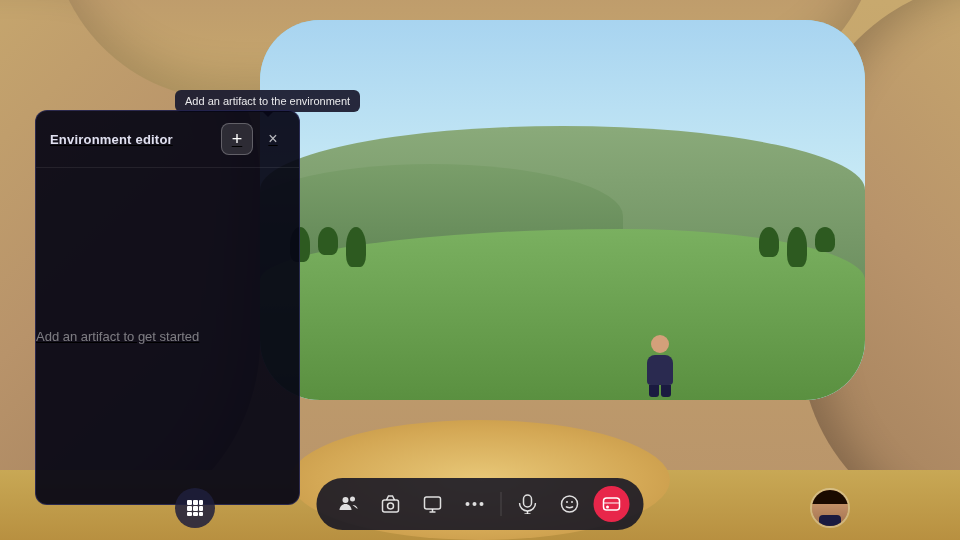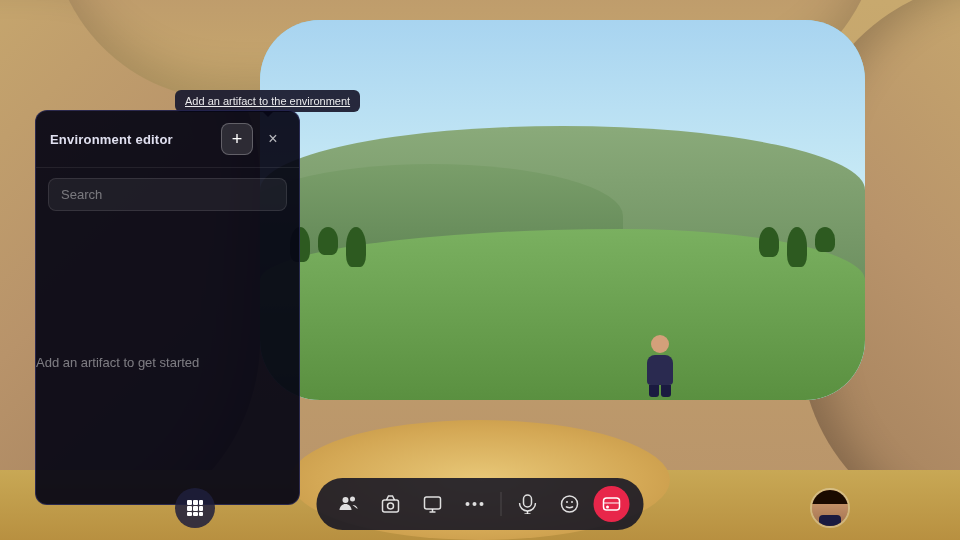--- a/index.html
+++ b/index.html
@@ -189,20 +189,21 @@
       top: 110px;
       left: 35px;
       width: 265px;
       height: 395px;
       background: rgba(5, 5, 20, 0.93);
       border-radius: 12px;
       border: 1px solid rgba(100, 100, 200, 0.3);
       display: flex;
       flex-direction: column;
       overflow: hidden;
+      text-decoration: underline;
     }
 
     .panel-header {
       display: flex;
       align-items: center;
       justify-content: space-between;
       padding: 12px 14px;
       border-bottom: 1px solid rgba(255,255,255,0.08);
     }
 
@@ -281,21 +282,20 @@
       position: absolute;
       top: 90px;
       left: 175px;
       background: rgba(30,30,50,0.95);
       color: rgba(255,255,255,0.9);
       font-size: 11px;
       padding: 5px 10px;
       border-radius: 6px;
       white-space: nowrap;
       pointer-events: none;
-      text-decoration: underline;
     }
 
     .tooltip::after {
       content: '';
       position: absolute;
       bottom: -5px;
       left: 50%;
       transform: translateX(-50%);
       width: 0;
       height: 0;
@@ -447,23 +447,20 @@
     <div class="panel-header-actions">
       <div class="add-button" title="Add an artifact to the environment">
         <span>+</span>
       </div>
       <div class="close-button">
         <span>×</span>
       </div>
     </div>
   </div>
 
-  <div class="search-container">
-    <input class="search-input" type="text" placeholder="Search" style="">
-  </div>
 
   <div class="panel-empty">
     <span class="empty-text">Add an artifact to get started</span>
   </div>
 </div>
 
 <div class="left-toolbar-btn">
   <svg width="18" height="18" viewBox="0 0 18 18" fill="white">
     <rect x="1" y="1" width="5" height="5" rx="1"></rect>
     <rect x="7" y="1" width="5" height="5" rx="1"></rect>

